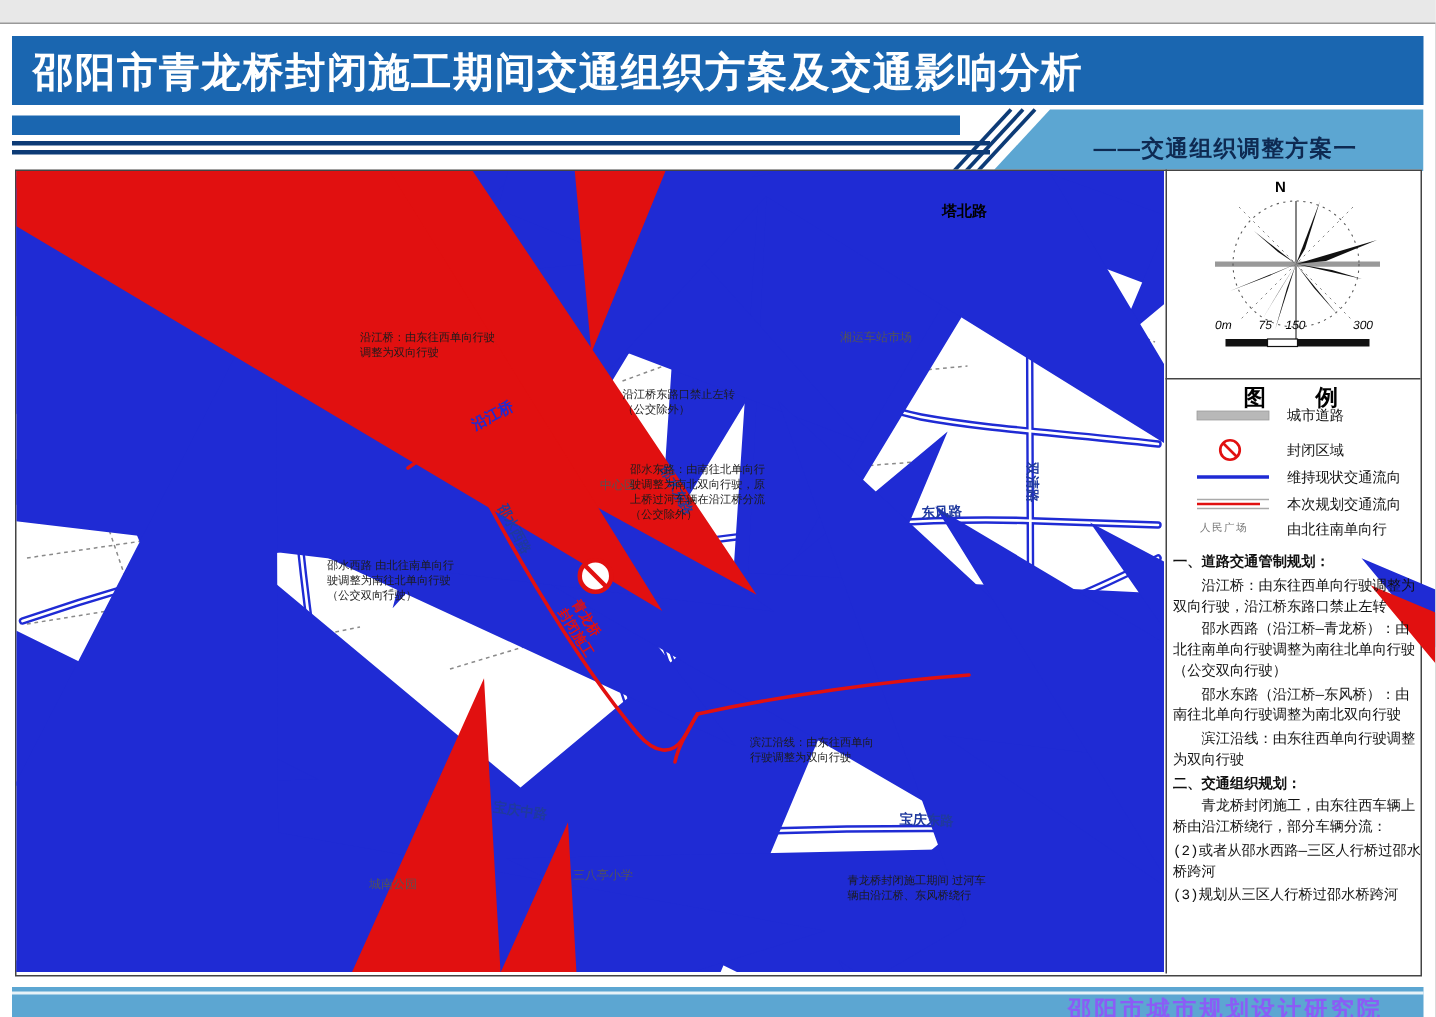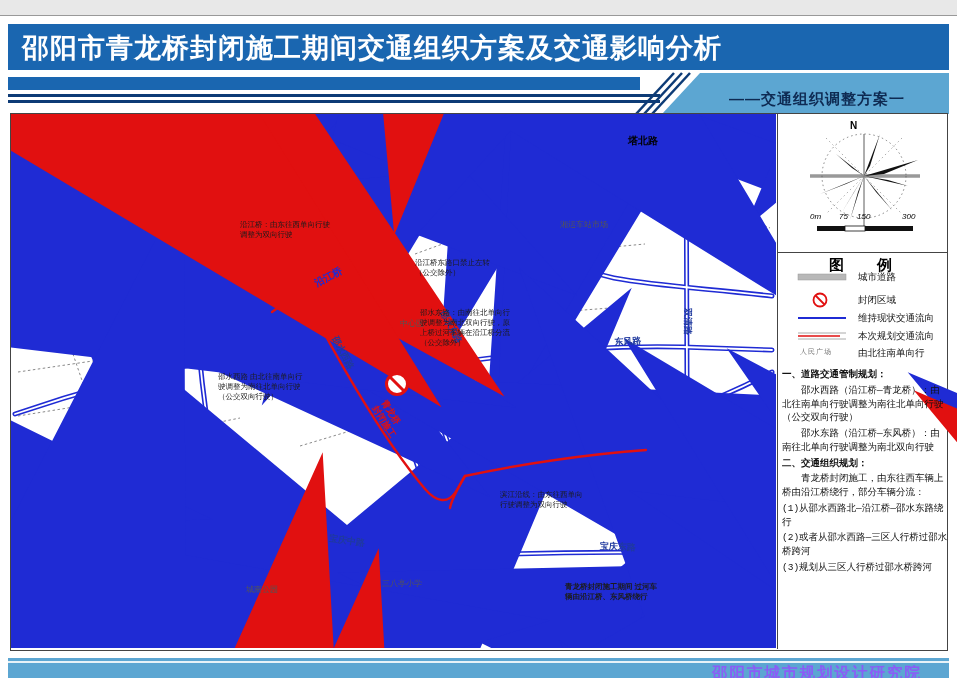--- a/index.html
+++ b/index.html
@@ -267,21 +267,21 @@
 （公交除外）</div>
   <div class="anno" style="left:420px;top:292px;width:120px;">邵水东路：由南往北单向行
 驶调整为南北双向行驶，原
 上桥过河车辆在沿江桥分流
 （公交除外）</div>
   <div class="anno" style="left:218px;top:356px;width:120px;">邵水西路 由北往南单向行
 驶调整为南往北单向行驶
 （公交双向行驶）</div>
   <div class="anno" style="left:500px;top:474px;width:110px;">滨江沿线：由东往西单向
 行驶调整为双向行驶</div>
-  <div class="anno" style="left:565px;top:566px;width:120px;font-weight:bold;">青龙桥封闭施工期间 过河车
+  <div class="anno" style="left:565px;top:566px;width:120px;">青龙桥封闭施工期间 过河车
 辆由沿江桥、东风桥绕行</div>
 
   <div class="closure-text">青龙桥
 封闭施工</div>
 
   <span class="nlab">N</span>
   <span class="tick" style="left:810px;top:196px;">0m</span>
   <span class="tick" style="left:839px;top:196px;">75</span>
   <span class="tick" style="left:857px;top:196px;">150</span>
   <span class="tick" style="left:902px;top:196px;">300</span>
@@ -289,25 +289,26 @@
   <div class="legend-title">图　例</div>
   <span class="leg-label" style="top:255px;">城市道路</span>
   <span class="leg-label" style="top:278px;">封闭区域</span>
   <span class="leg-label" style="top:296px;">维持现状交通流向</span>
   <span class="leg-label" style="top:314px;">本次规划交通流向</span>
   <span class="leg-label" style="top:331px;">由北往南单向行</span>
   <span class="leg-sample">人民广场</span>
 
   <div class="notes">
     <p class="hd">一、道路交通管制规划：</p>
+    <p>　　沿江桥：由东往西单向行驶调整为双向行驶，沿江桥东路口禁止左转</p>
     <p>　　邵水西路（沿江桥—青龙桥）：由北往南单向行驶调整为南往北单向行驶（公交双向行驶）</p>
     <p>　　邵水东路（沿江桥—东风桥）：由南往北单向行驶调整为南北双向行驶</p>
+    <p>　　滨江沿线：由东往西单向行驶调整为双向行驶</p>
     <p class="hd">二、交通组织规划：</p>
     <p>　　青龙桥封闭施工，由东往西车辆上桥由沿江桥绕行，部分车辆分流：</p>
-    <p>(1)从邵水西路北—沿江桥—邵水东路绕行</p>
     <p>(2)或者从邵水西路—三区人行桥过邵水桥跨河</p>
     <p>(3)规划从三区人行桥过邵水桥跨河</p>
   </div>
 
   <div class="fband"></div>
   <div class="fpin"></div>
   <span class="org">邵阳市城市规划设计研究院</span>
   <div class="fline"></div>
 
 </div>

